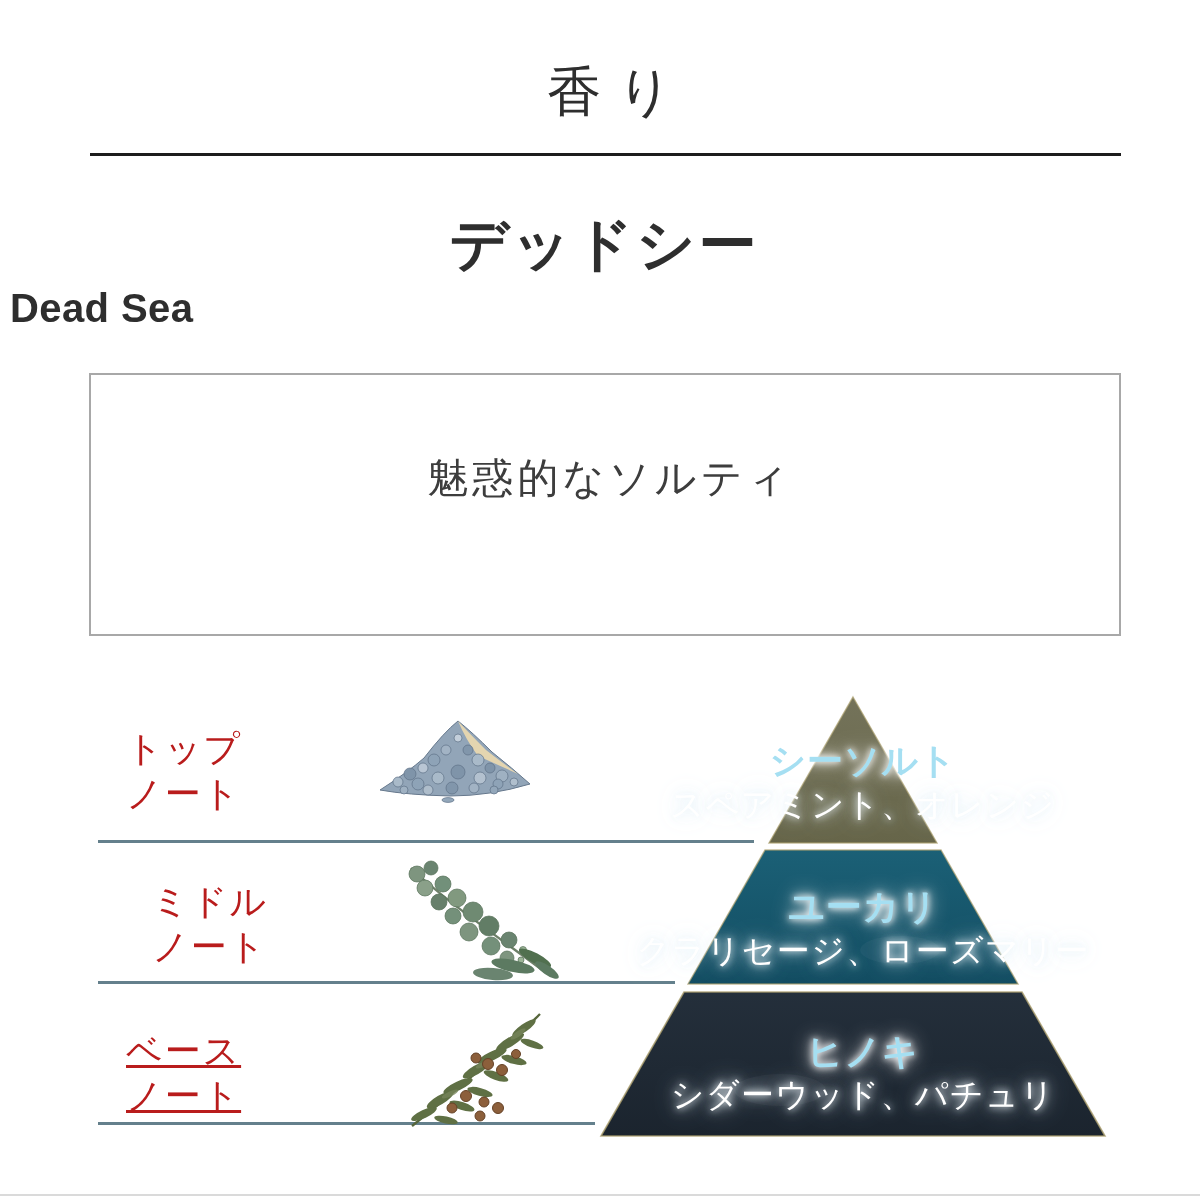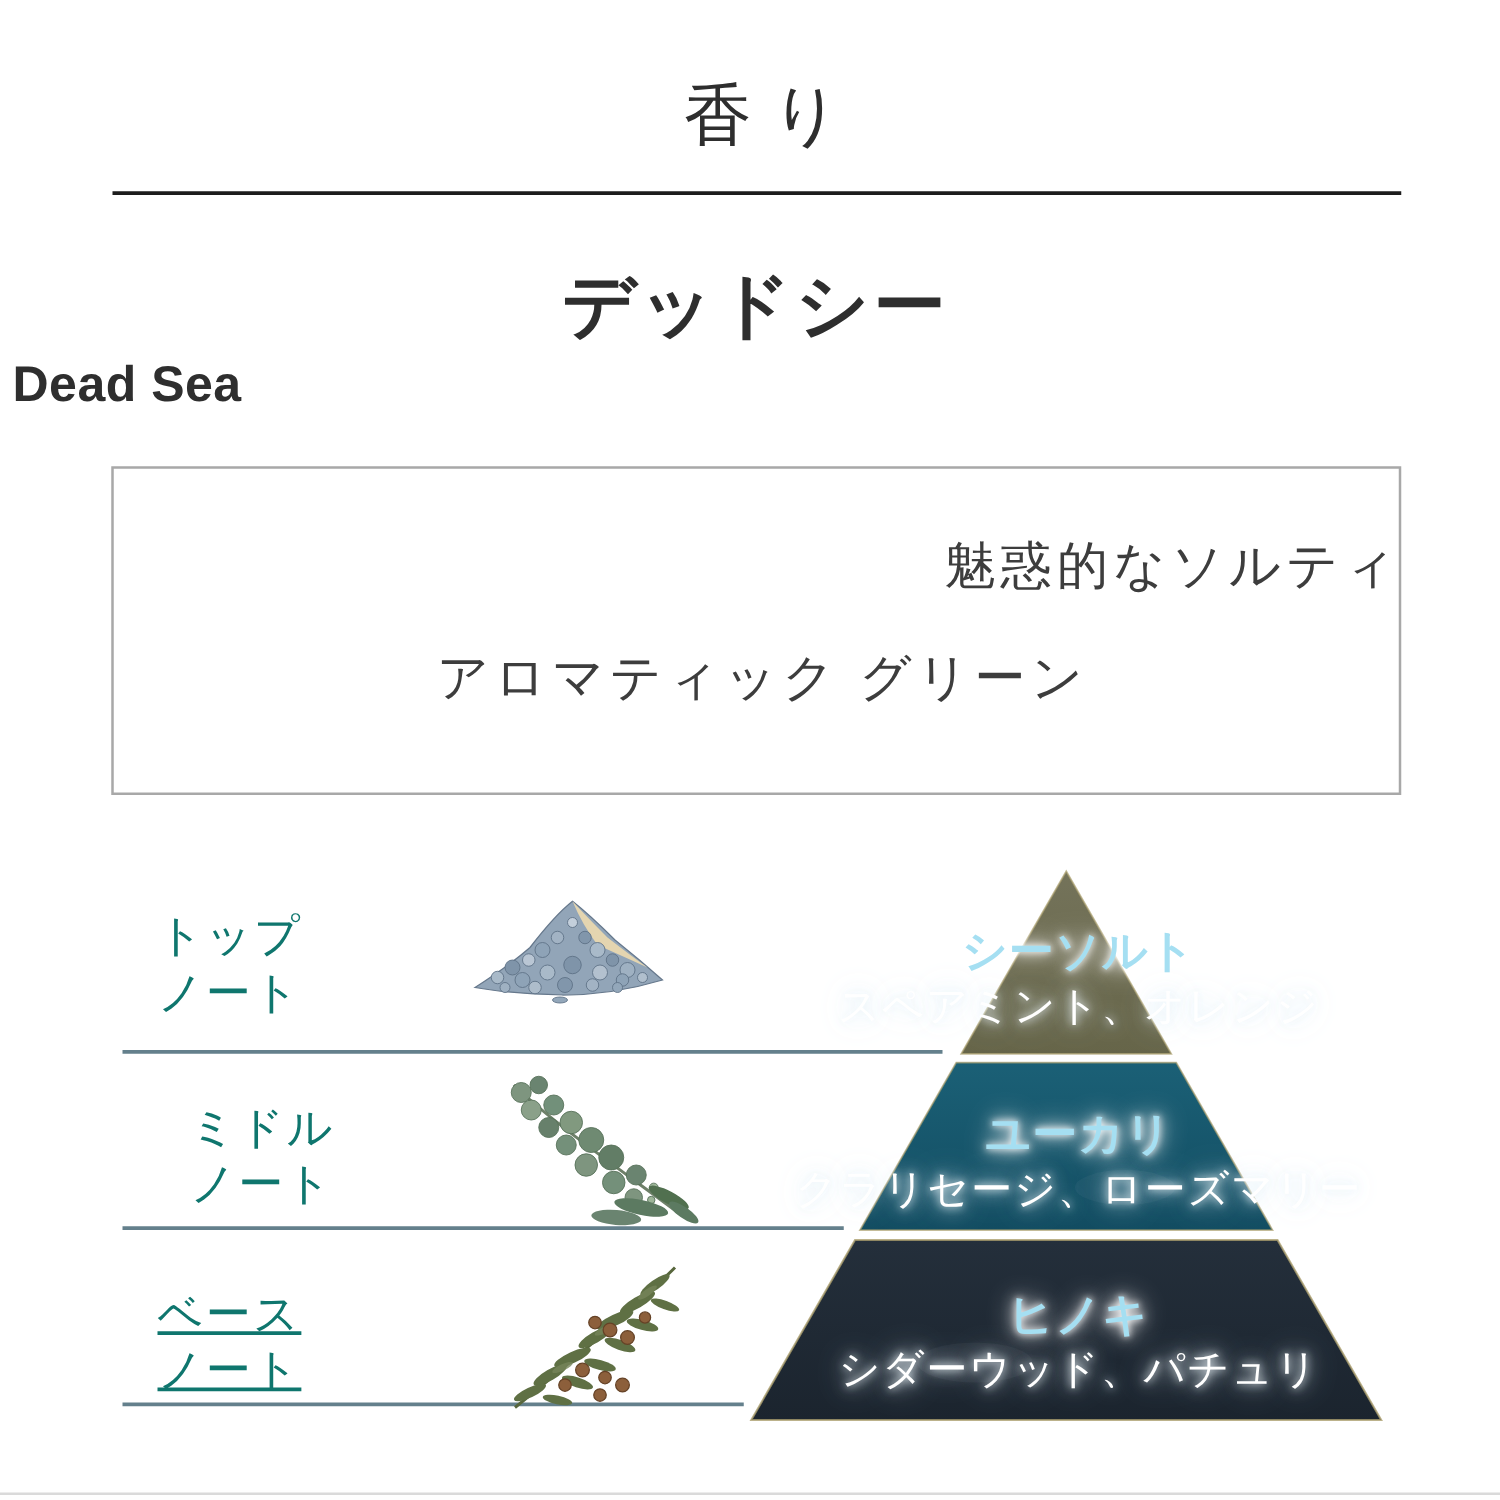--- a/index.html
+++ b/index.html
@@ -18,24 +18,24 @@
     left:0;top:206px;width:1189px;text-align:center;
     font-size:58px;font-weight:bold;letter-spacing:.05em;color:#2e2e2e;
   }
   .product-name-en{
     left:0;top:286px;width:1200px;text-align:left;
     font-size:40px;font-weight:600;color:#2e2e2e;letter-spacing:.01em;
   }
   
   .desc-box{left:89px;top:373px;width:1018px;height:259px;border:2px solid #a8a8a8;background:#fff;}
   .desc-line{left:89px;width:1022px;text-align:center;color:#3d3d3d;font-size:41px;letter-spacing:.10em;font-weight:400;}
-  .desc-line-1{top:425px;text-align:right;}
+  .desc-line-1{top:451px;}
   .desc-line-2{top:515px;}
   
-  .note-label{left:116px;font-size:36px;line-height:45px;color:#0f766e;letter-spacing:.05em;font-weight:400;}
+  .note-label{left:116px;font-size:36px;line-height:45px;color:#b91c1c;letter-spacing:.05em;font-weight:400;}
   .note-label-top{top:726px;}
   .note-label-middle{top:879px;margin-left:26px;}
   .note-label-base{top:1028px;text-decoration:underline;}
   
   .sep{height:3px;background:#64808c;}
   .sep-1{left:98px;top:840px;width:646px;}
   .sep-2{left:98px;top:981px;width:567px;}
   .sep-3{left:98px;top:1122px;width:487px;}
   .bottom-faint-rule{left:0;top:1194px;width:1200px;height:2px;background:#dadada;}
   
@@ -61,21 +61,20 @@
 
 <div id="stage">
 
   <div class="abs page-title">香り</div>
   <div class="abs heading-rule"></div>
   <div class="abs product-name-ja">デッドシー</div>
   <div class="abs product-name-en">Dead Sea</div>
 
   <div class="abs desc-box"></div>
   <div class="abs desc-line desc-line-1">魅惑的なソルティ</div>
-  <div class="abs desc-line desc-line-2">アロマティック グリーン</div>
 
   <div class="abs note-label note-label-top">
     <div>トップ</div>
     <div>ノート</div>
   </div>
   <div class="abs note-label note-label-middle">
     <div>ミドル</div>
     <div>ノート</div>
   </div>
   <div class="abs note-label note-label-base">

